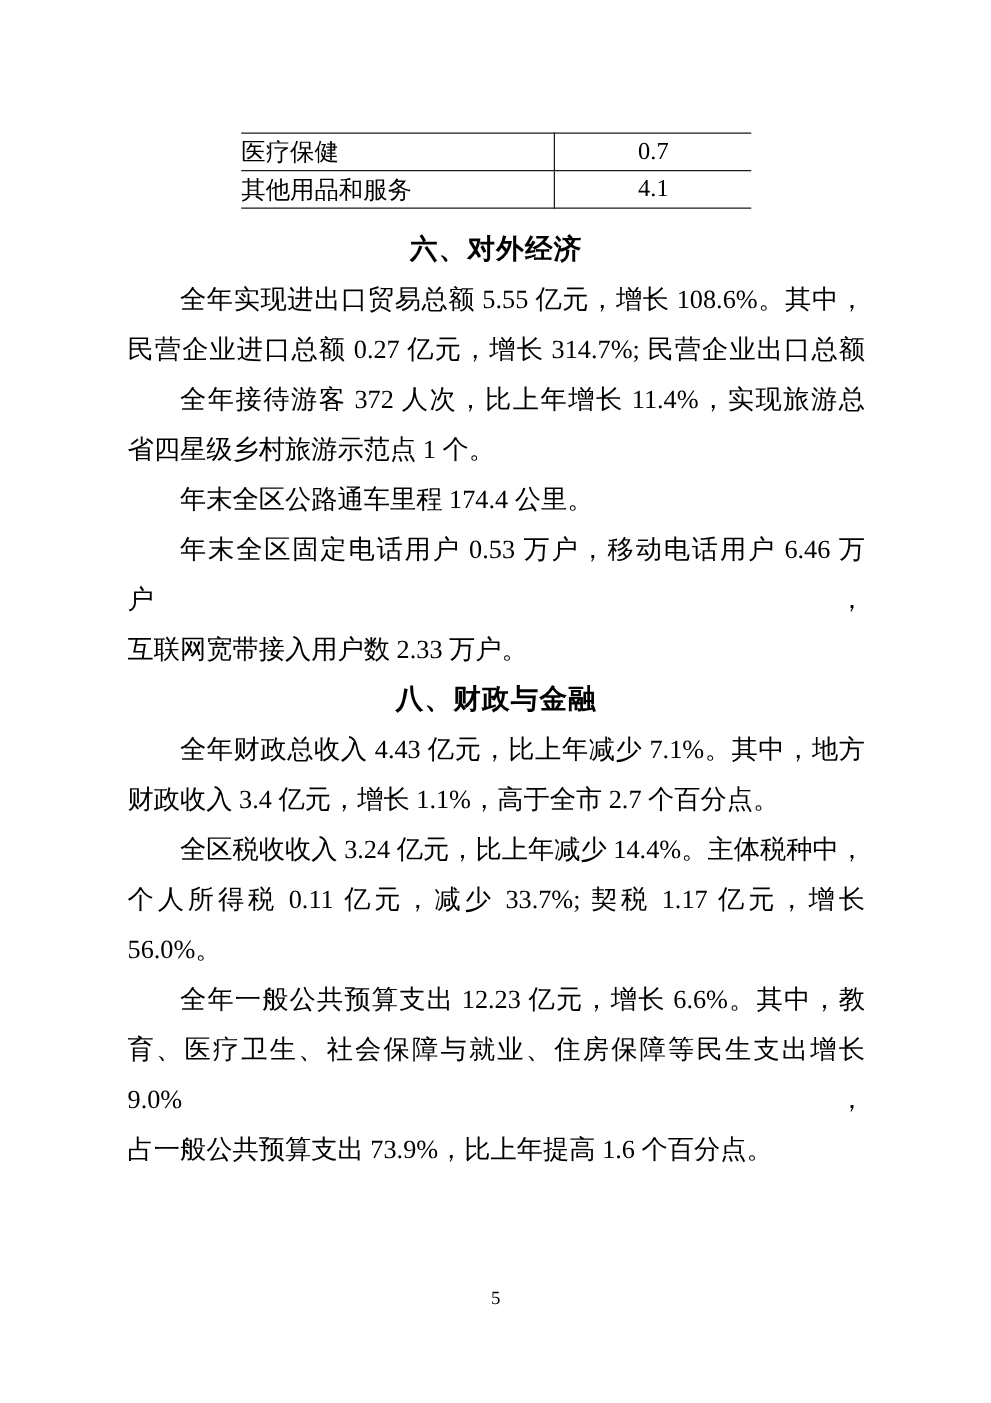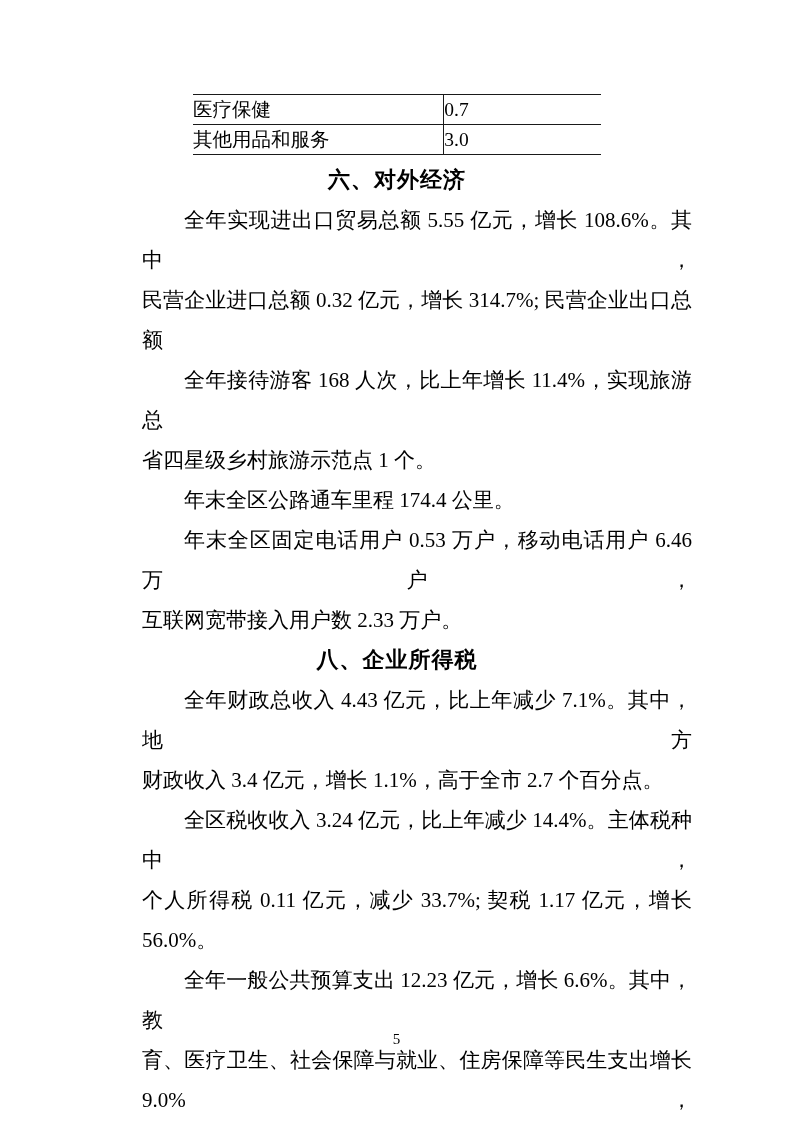--- a/index.html
+++ b/index.html
@@ -8,31 +8,31 @@
     background: #ffffff; color: #000000;
     font-family: "Liberation Serif", "DejaVu Serif", serif;
     position: relative; overflow: hidden;
   }
   .page { position: absolute; left: 0; top: 0; width: 793px; height: 1122px; }
   .content { position: absolute; left: 102px; top: 94px; width: 590px; }
 
   
   table.data-table {
     border-collapse: collapse;
-    width: 408px; margin: 0 auto;
+    width: 408px; margin: 12px auto;
     font-size: 19.5px;
   }
   table.data-table td {
     height: 29px; padding: 0;
     border-top: 1.5px solid #1a1a1a;
     border-bottom: 1.5px solid #1a1a1a;
     vertical-align: middle;
   }
   td.cell-label { width: 251px; padding-left: 32px; text-align: left; border-right: 1.5px solid #1a1a1a; }
-  td.cell-value { width: 157px; text-align: left; }
+  td.cell-value { width: 157px; text-align: center; }
 
   
   .heading {
     margin: 0;
     font-family: "Liberation Sans", "DejaVu Sans", sans-serif;
     font-weight: 700;
     font-size: 22px;
     line-height: 40px;
     text-align: center;
     letter-spacing: 1px;
@@ -40,21 +40,20 @@
   .h-first { margin-top: 5px; }
 
   
   .para { margin: 0; }
   .ln {
     font-size: 21px;
     line-height: 40px;
     text-align: justify;
     text-align-last: justify;
     white-space: normal;
-    margin-left: 40px;
   }
   .ln.fi { text-indent: 42px; }
   .ln.la { text-align-last: left; }
 
   .pageno {
     position: absolute;
     left: 0; top: 1031px; width: 793px;
     text-align: center;
     font-size: 15px;
   }
@@ -66,44 +65,44 @@
   <div class="content">
 
     <table class="data-table">
       <tbody>
           <tr>
         <td class="cell-label">医疗保健</td>
         <td class="cell-value">0.7</td>
       </tr>
       <tr>
         <td class="cell-label">其他用品和服务</td>
-        <td class="cell-value">3.0</td>
+        <td class="cell-value">4.1</td>
       </tr>
     </tbody>
       </table>
 
     <h2 class="heading h-first">六、对外经济</h2>
     <div class="para">
       <div class="ln fi">全年实现进出口贸易总额 5.55 亿元，增长 108.6%。其中，</div>
-      <div class="ln">民营企业进口总额 0.32 亿元，增长 314.7%; 民营企业出口总额</div>
+      <div class="ln">民营企业进口总额 0.27 亿元，增长 314.7%; 民营企业出口总额</div>
     </div>
 
     <div class="para">
-      <div class="ln fi">全年接待游客 168 人次，比上年增长 11.4%，实现旅游总</div>
+      <div class="ln fi">全年接待游客 372 人次，比上年增长 11.4%，实现旅游总</div>
       <div class="ln la">省四星级乡村旅游示范点 1 个。</div>
     </div>
     <div class="para">
       <div class="ln fi la">年末全区公路通车里程 174.4 公里。</div>
     </div>
     <div class="para">
       <div class="ln fi">年末全区固定电话用户 0.53 万户，移动电话用户 6.46 万户，</div>
       <div class="ln la">互联网宽带接入用户数 2.33 万户。</div>
     </div>
 
-    <h2 class="heading">八、企业所得税</h2>
+    <h2 class="heading">八、财政与金融</h2>
     <div class="para">
       <div class="ln fi">全年财政总收入 4.43 亿元，比上年减少 7.1%。其中，地方</div>
       <div class="ln la">财政收入 3.4 亿元，增长 1.1%，高于全市 2.7 个百分点。</div>
     </div>
     <div class="para">
       <div class="ln fi">全区税收收入 3.24 亿元，比上年减少 14.4%。主体税种中，</div>
       <div class="ln la">个人所得税 0.11 亿元，减少 33.7%; 契税 1.17 亿元，增长 56.0%。</div>
     </div>
     <div class="para">
       <div class="ln fi">全年一般公共预算支出 12.23 亿元，增长 6.6%。其中，教</div>

